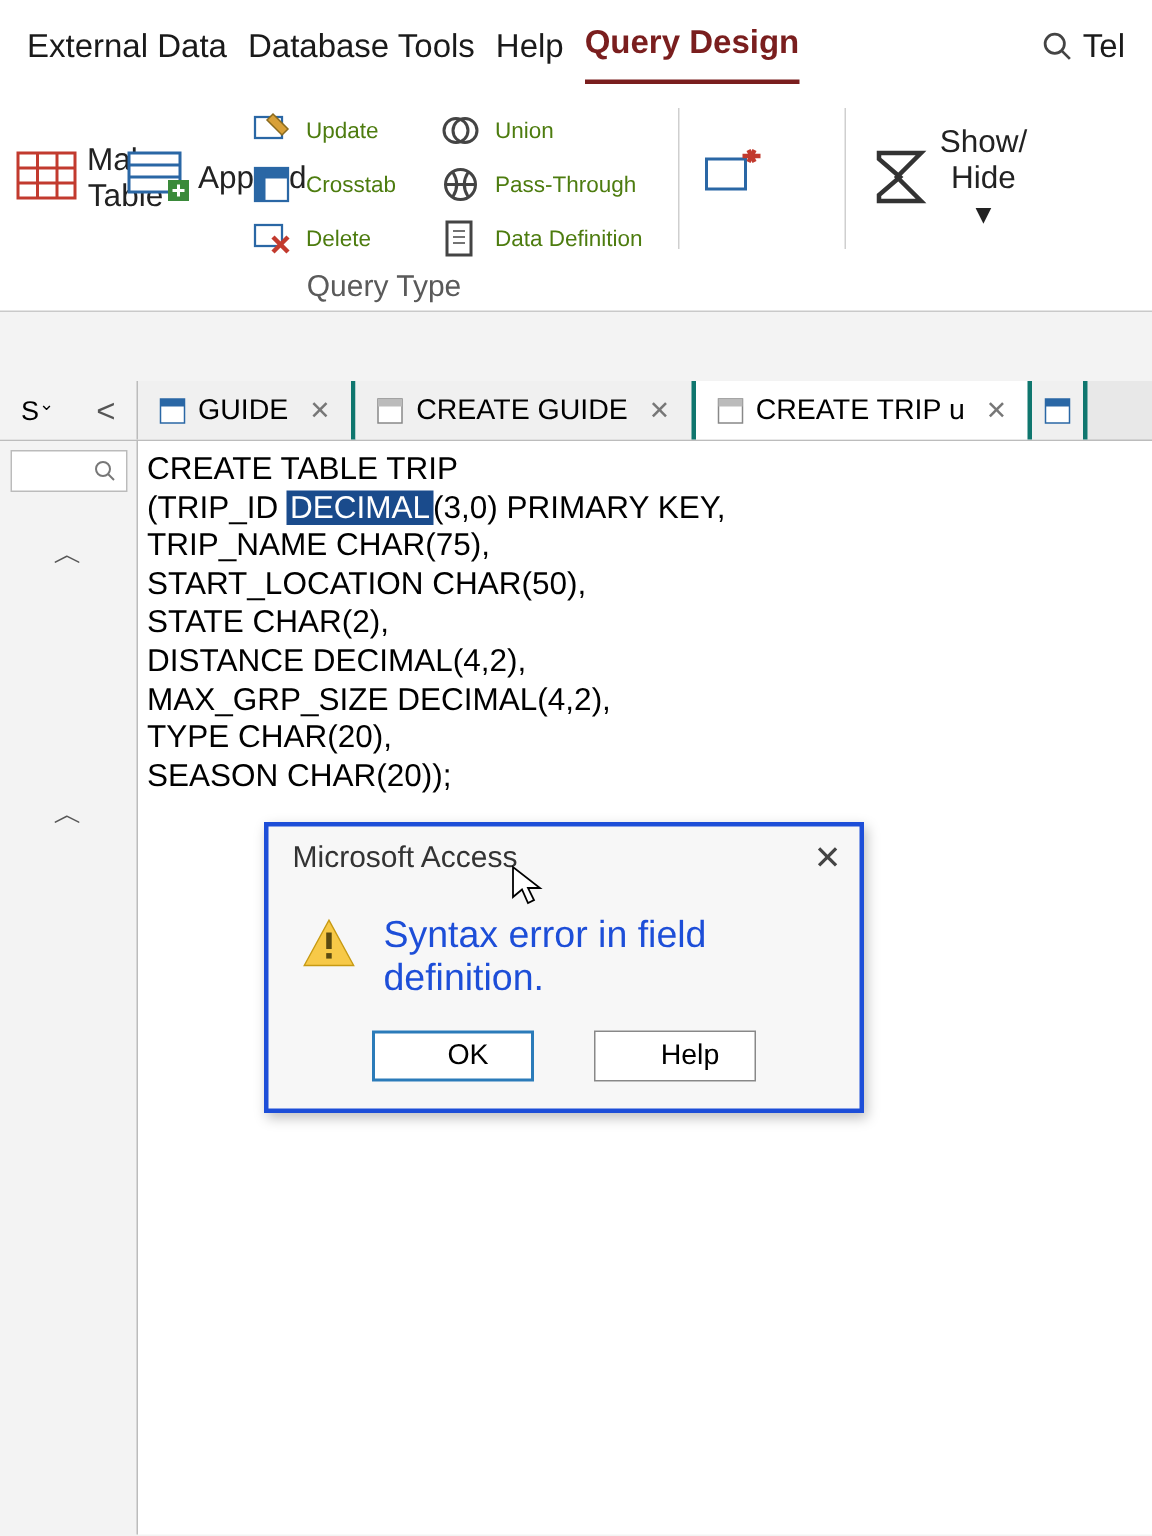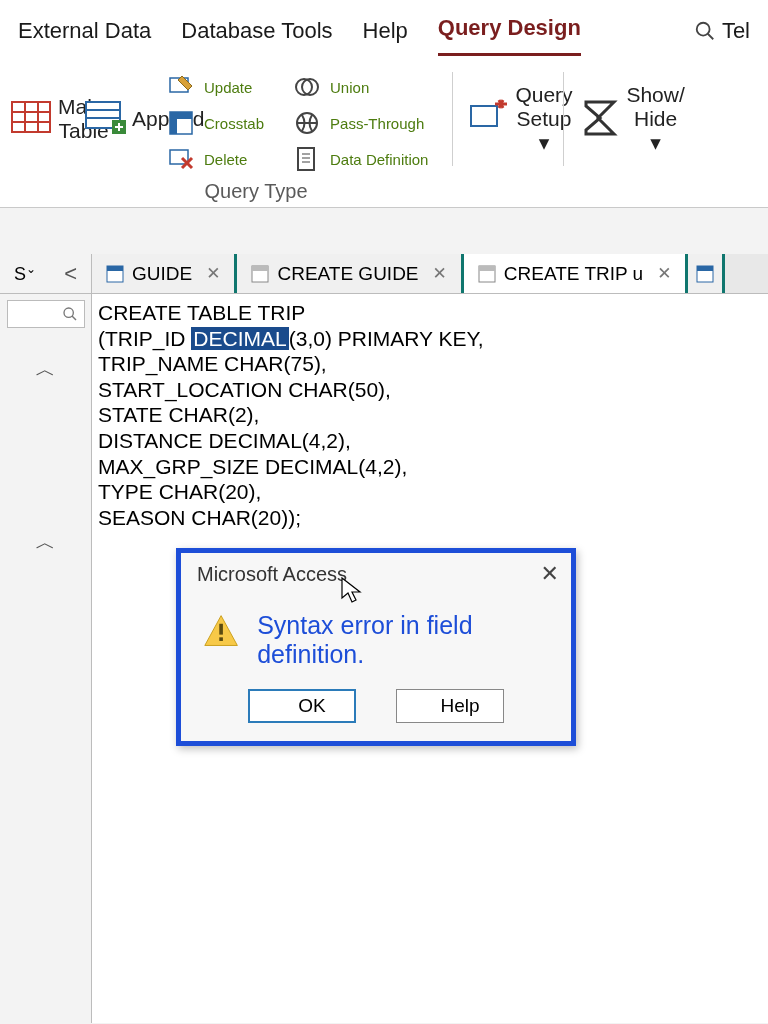--- a/index.html
+++ b/index.html
@@ -1,18 +1,18 @@
 <!DOCTYPE html>
 <html><head>
 <meta charset="utf-8">
 <style>
   * { box-sizing: border-box; margin: 0; padding: 0; }
   html, body { width: 768px; height: 1024px; font-family: "Segoe UI", Arial, sans-serif; background:#f3f3f3; overflow:hidden; }
   
-  .menubar { height: 56px; display:flex; align-items:flex-end; gap:30px; padding:0 18px; font-size:22px; color:#1a1a1a; background:#ffffff; }
+  .menubar { height: 56px; display:flex; align-items:flex-end; gap:14px; padding:0 18px; font-size:22px; color:#1a1a1a; background:#ffffff; }
   .menubar .item { padding-bottom:12px; cursor:pointer; }
   .menubar .item.active { color:#7a1e1e; font-weight:600; border-bottom:3px solid #7a1e1e; }
   .menubar .search { margin-left:auto; display:flex; align-items:center; gap:6px; padding-bottom:12px;}
   .menubar .search svg { width:22px; height:22px; }
   
   .ribbon { background:#ffffff; border-bottom:1px solid #c9c9c9; padding:10px 6px 4px 6px; }
   .ribbon-row { display:flex; align-items:stretch; }
   .big-group { display:flex; gap:2px; }
   .big-btn { width:72px; display:flex; align-items:center; justify-content:flex-start; gap:4px; font-size:20px; color:#222; padding:4px 2px; cursor:pointer; }
   .big-btn .label { text-align:center; line-height:1.15; font-size:21px;}
@@ -30,21 +30,21 @@
   .tab .ticon { display:inline-flex; }
   
   .workspace { display:flex; height: calc(1024px - 56px - 1px - 198px - 40px); }
   .gutter { width:92px; background:#f3f3f3; border-right:1px solid #bcbcbc; display:flex; flex-direction:column; align-items:center; padding-top:6px; gap:28px;}
   .gutter .srch { width:78px; height:28px; border:1px solid #bbb; background:#fff; display:flex; align-items:center; justify-content:flex-end; padding-right:6px;}
   .gutter .caret { font-size:20px; color:#555; cursor:pointer; user-select:none;}
   .sqlpane { flex:1; background:#ffffff; padding:6px 6px; font-family: "Segoe UI", Arial, sans-serif; font-size:21px; line-height:1.22; position:relative; }
   .sqlpane .line { white-space:pre; }
   .hl { background:#1a4b8c; color:#fff; padding:0 2px; }
   
-  .dialog { position:absolute; left:176px; top:548px; width:400px; background:#f7f7f7; border:5px solid #1d4ed8; box-shadow:2px 3px 8px rgba(0,0,0,0.25); }
+  .dialog { position:absolute; left:176px; top:548px; width:400px; background:#f7f7f7; border:3px solid #1d4ed8; box-shadow:2px 3px 8px rgba(0,0,0,0.25); }
   .dialog .titlebar { height:42px; display:flex; align-items:center; justify-content:space-between; padding:0 12px 0 16px; font-size:20px; color:#333;}
   .dialog .titlebar .x { font-size:22px; color:#444; cursor:pointer;}
   .dialog .body { display:flex; align-items:flex-start; gap:18px; padding:16px 16px 10px 22px; font-size:25px; color:#1d4ed8;}
   .dialog .btnrow { display:flex; gap:40px; justify-content:center; padding:10px 0 18px 0;}
   .dialog button { width:108px; height:34px; font-size:19px; background:#fff; border:1px solid #888; cursor:pointer;padding-left:20px;}
   .dialog button.primary { border:2px solid #2b7bb9; }
   .warn-tri { width:40px; height:40px; }
   
   .cursor { position:absolute; left:340px; top:576px; pointer-events:none; }
   .ribbon-wrap { height:198px; }
@@ -150,22 +150,20 @@
 
     <div class="divider"></div>
 
     <div class="big-btn" style="width:90px">
       <svg width="46" height="46" viewBox="0 0 46 46">
         <rect x="6" y="10" width="26" height="20" fill="#fff" stroke="#2a67a5" stroke-width="2"></rect>
         <line x1="30" y1="8" x2="42" y2="8" stroke="#c23a2e" stroke-width="3"></line>
         <line x1="38" y1="4" x2="34" y2="12" stroke="#c23a2e" stroke-width="3"></line>
         <line x1="34" y1="4" x2="38" y2="12" stroke="#c23a2e" stroke-width="3"></line>
       </svg>
-      <div class="label" style="white-space:pre-line"><span>Query
-Setup</span> <span>▾</span></div>
     </div>
 
     <div class="divider"></div>
 
     <div class="big-btn" style="width:90px">
       <svg width="46" height="46" viewBox="0 0 46 46">
         <path d="M10 6 H38 L22 22 L38 38 H10 V34 L24 22 L10 10 Z" fill="none" stroke="#333" stroke-width="3"></path>
       </svg>
       <div class="label" style="white-space:pre-line"><span>Show/
 Hide</span> <span>▾</span></div>

